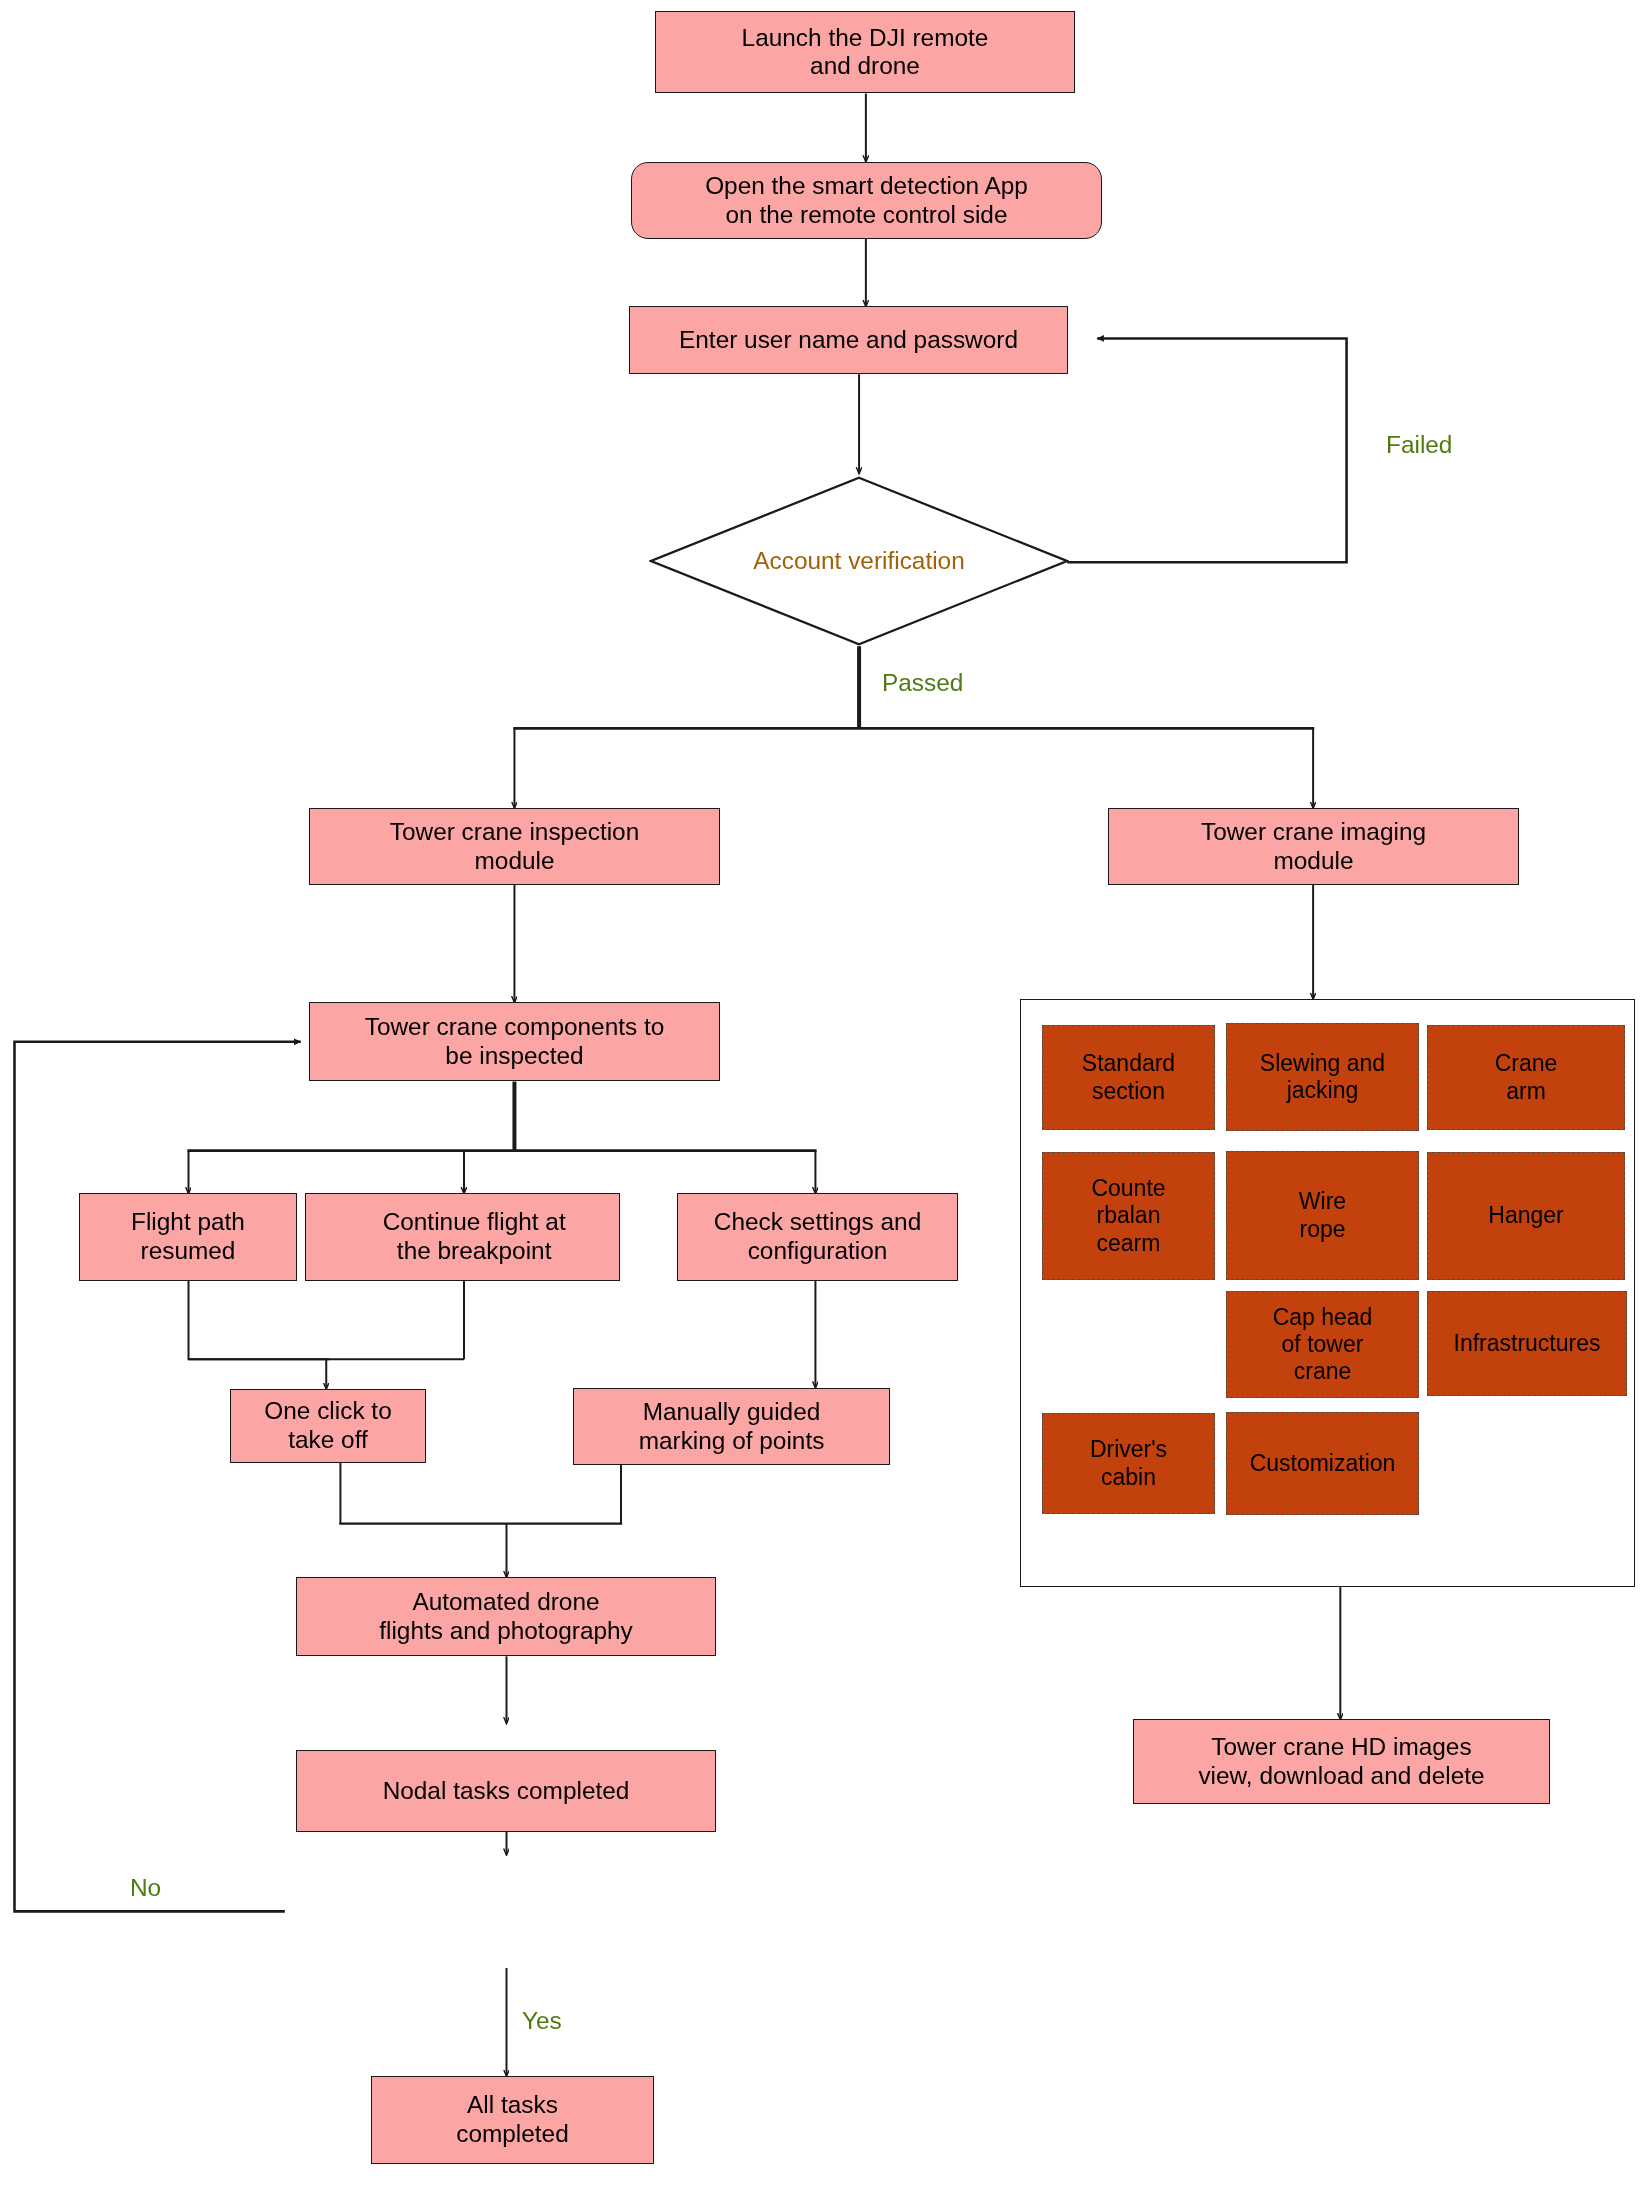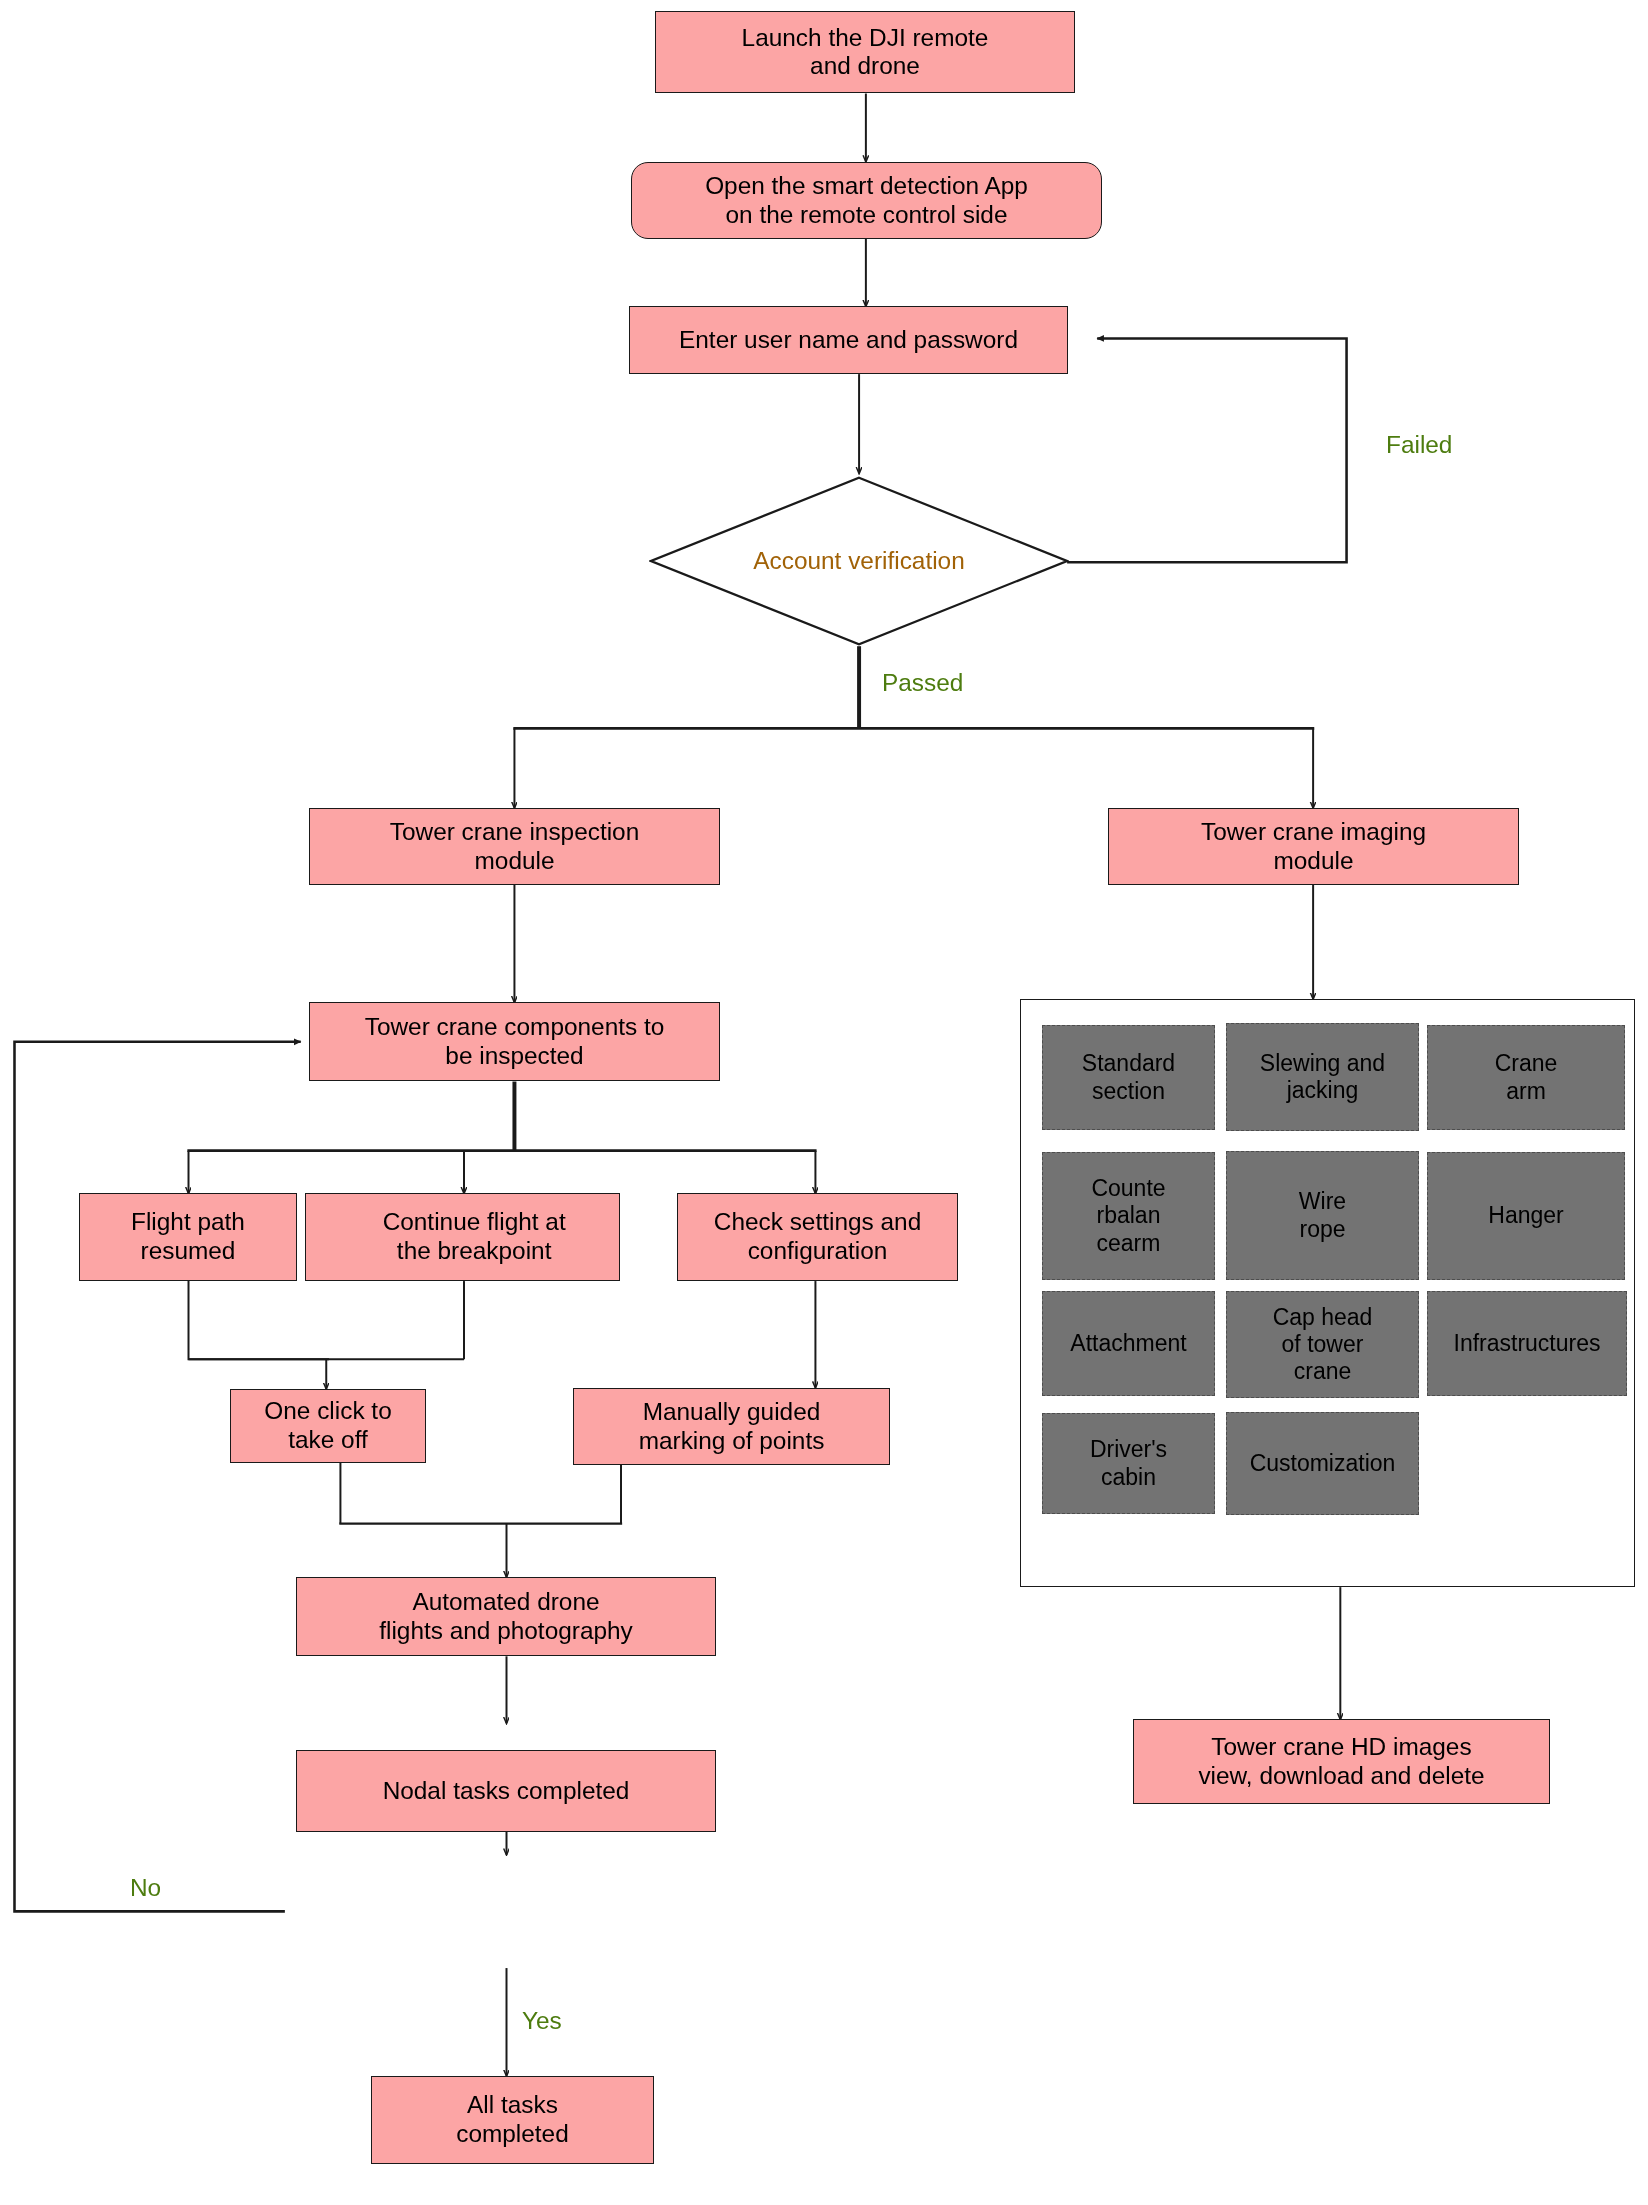--- a/index.html
+++ b/index.html
@@ -34,21 +34,21 @@
   .grid-box {
     position: absolute;
     box-sizing: border-box;
     border: 1.7px solid #1a1a1a;
     background: #ffffff;
   }
   .grid-cell {
     position: absolute;
     box-sizing: border-box;
     border: 1.7px dashed #4d4d4d;
-    background: #737373;
+    background: #c2410c;
     display: flex;
     align-items: center;
     justify-content: center;
     text-align: center;
     color: #000000;
     font-size: 23px;
     line-height: 1.18;
     white-space: pre-line;
     font-family: "Liberation Sans", sans-serif;
   }
@@ -215,21 +215,20 @@
   <div class="grid-cell" style="left:1427px; top:1025px; width:198px; height:105px;">Crane
 arm</div>
 
   <div class="grid-cell" style="left:1042px; top:1152px; width:173px; height:128px;">Counte
 rbalan
 cearm</div>
   <div class="grid-cell" style="left:1226px; top:1151px; width:193px; height:129px;">Wire
 rope</div>
   <div class="grid-cell" style="left:1427px; top:1152px; width:198px; height:128px;">Hanger</div>
 
-  <div class="grid-cell" style="left:1042px; top:1291px; width:173px; height:105px;">Attachment</div>
   <div class="grid-cell" style="left:1226px; top:1291px; width:193px; height:107px;">Cap head
 of tower
 crane</div>
   <div class="grid-cell" style="left:1427px; top:1291px; width:200px; height:105px;">Infrastructures</div>
 
   <div class="grid-cell" style="left:1042px; top:1413px; width:173px; height:101px;">Driver's
 cabin</div>
   <div class="grid-cell" style="left:1226px; top:1412px; width:193px; height:103px;">Customization</div>
 
   <div class="node" style="left:1133px; top:1719px; width:417px; height:85px;">Tower crane HD images

